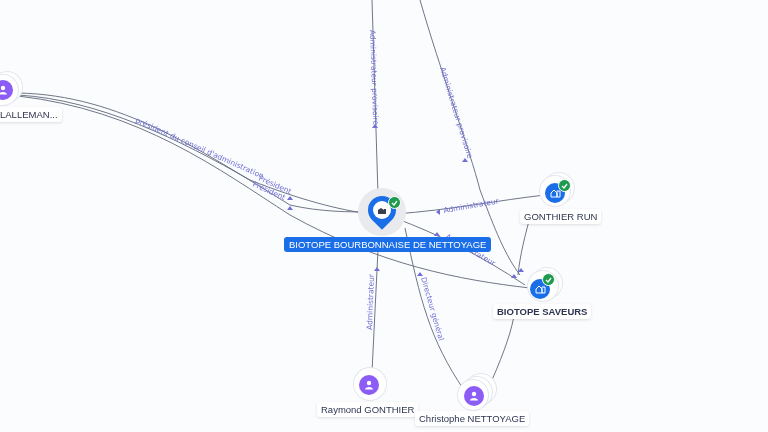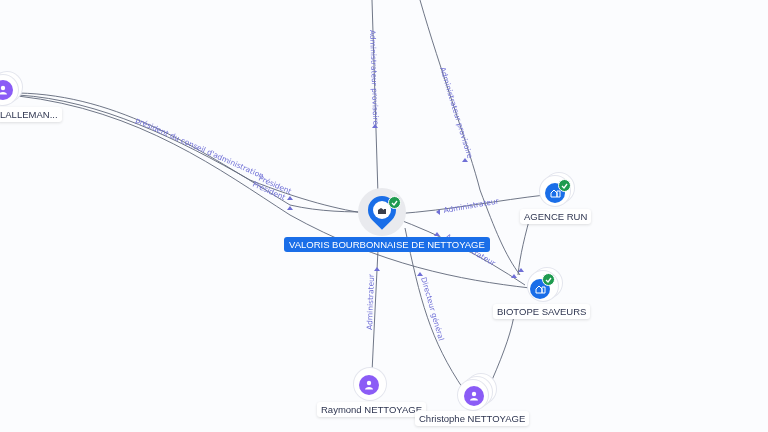--- a/index.html
+++ b/index.html
@@ -71,21 +71,21 @@
     <svg width="10" height="9" viewBox="0 0 10 9">
         <path d="M1,8 V4 L4,2 L7,4 V8 Z M7,8 V3 H9 V8 Z" fill="#3a3f4c"></path>
       </svg>
   </div>
   <div class="badge" style="left:30px;top:8px;">
     <svg width="7" height="6" viewBox="0 0 7 6">
         <path d="M1,3 L3,5 L6,1" stroke="#fff" stroke-width="1.3" fill="none"></path>
       </svg>
   </div>
 </div>
-<div class="main-label" style="left:284px;top:237px;">VALORIS BOURBONNAISE DE NETTOYAGE</div>
+<div class="main-label" style="left:284px;top:237px;">BIOTOPE BOURBONNAISE DE NETTOYAGE</div>
 
 <div class="node" style="left:-12px;top:72px;width:36px;height:36px;">
   <div class="halo" style="left:4px;top:0;width:30px;height:30px;"></div>
   <div class="halo" style="left:0;top:3px;width:30px;height:30px;"></div>
   <div class="circle person" style="left:5px;top:8px;">
     <svg width="10" height="10" viewBox="0 0 10 10">
         <circle cx="5" cy="3" r="2.2" fill="#fff"></circle>
         <path d="M1,9.5 C1,6 9,6 9,9.5 Z" fill="#fff"></path>
       </svg>
   </div>
@@ -99,48 +99,48 @@
     <svg width="11" height="10" viewBox="0 0 11 10">
         <path d="M1,9 V5 L4,2 L7,5 V9 Z M7,9 V3 H10 V9 Z" fill="none" stroke="#fff" stroke-width="1"></path>
       </svg>
   </div>
   <div class="badge" style="left:20px;top:6px;">
     <svg width="7" height="6" viewBox="0 0 7 6">
         <path d="M1,3 L3,5 L6,1" stroke="#fff" stroke-width="1.3" fill="none"></path>
       </svg>
   </div>
 </div>
-<div class="label" style="left:520px;top:209px;">AGENCE RUN</div>
+<div class="label" style="left:520px;top:209px;">GONTHIER RUN</div>
 
 <div class="node" style="left:524px;top:268px;width:40px;height:40px;">
   <div class="halo" style="left:8px;top:0;width:30px;height:30px;"></div>
   <div class="halo" style="left:4px;top:3px;width:30px;height:30px;"></div>
   <div class="circle company" style="left:6px;top:11px;">
     <svg width="11" height="10" viewBox="0 0 11 10">
         <path d="M1,9 V5 L4,2 L7,5 V9 Z M7,9 V3 H10 V9 Z" fill="none" stroke="#fff" stroke-width="1"></path>
       </svg>
   </div>
   <div class="badge" style="left:18px;top:5px;">
     <svg width="7" height="6" viewBox="0 0 7 6">
         <path d="M1,3 L3,5 L6,1" stroke="#fff" stroke-width="1.3" fill="none"></path>
       </svg>
   </div>
 </div>
-<div class="label" style="left:493px;top:304px;">BIOTOPE SAVEURS</div>
+<div class="label" style="left:493px;top:304px;font-weight:bold;">BIOTOPE SAVEURS</div>
 
 <div class="node" style="left:350px;top:368px;width:40px;height:40px;">
   <div class="halo" style="left:4px;top:0;width:32px;height:32px;"></div>
   <div class="circle person" style="left:9px;top:7px;">
     <svg width="10" height="10" viewBox="0 0 10 10">
         <circle cx="5" cy="3" r="2.2" fill="#fff"></circle>
         <path d="M1,9.5 C1,6 9,6 9,9.5 Z" fill="#fff"></path>
       </svg>
   </div>
 </div>
-<div class="label" style="left:317px;top:402px;">Raymond NETTOYAGE</div>
+<div class="label" style="left:317px;top:402px;">Raymond GONTHIER</div>
 
 <div class="node" style="left:456px;top:374px;width:46px;height:40px;">
   <div class="halo" style="left:10px;top:0;width:30px;height:30px;"></div>
   <div class="halo" style="left:6px;top:3px;width:30px;height:30px;"></div>
   <div class="halo" style="left:2px;top:6px;width:30px;height:30px;"></div>
   <div class="circle person" style="left:8px;top:12px;">
     <svg width="10" height="10" viewBox="0 0 10 10">
         <circle cx="5" cy="3" r="2.2" fill="#fff"></circle>
         <path d="M1,9.5 C1,6 9,6 9,9.5 Z" fill="#fff"></path>
       </svg>

